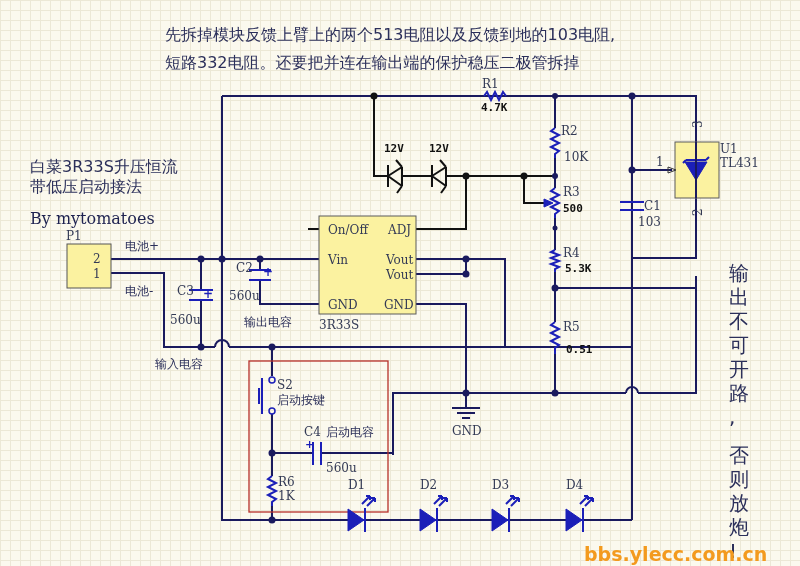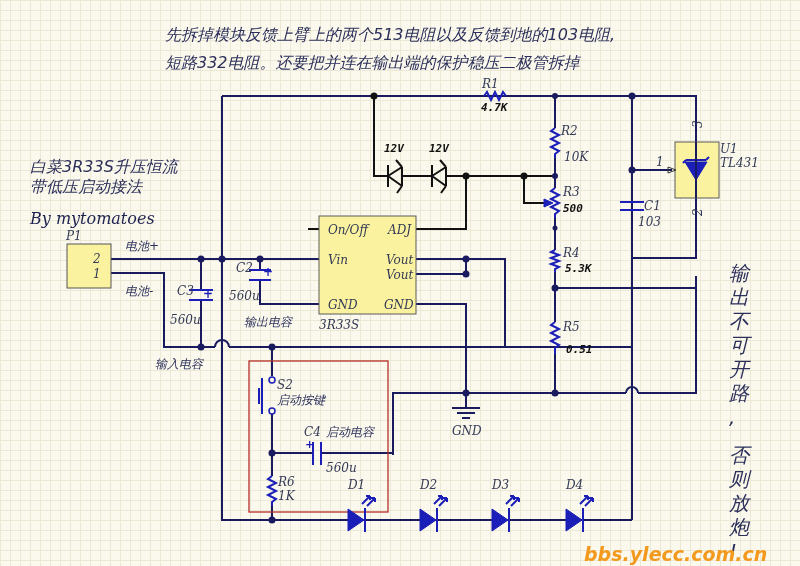--- a/index.html
+++ b/index.html
@@ -2,21 +2,21 @@
 <html><head>
 <meta charset="utf-8">
 <style>
   html,body{margin:0;padding:0;}
   body{width:800px;height:566px;overflow:hidden;background:#fbf9ee;font-family:"DejaVu Serif",serif;}
   #wrap{position:relative;width:800px;height:566px;
     background-color:#fbf9ee;
     background-image:
       linear-gradient(#ece8d6 1px, transparent 1px),
       linear-gradient(90deg, #ece8d6 1px, transparent 1px);
-    background-size:10px 10px;font-style:italic;}
+    background-size:10px 10px;}
   svg{position:absolute;left:0;top:0;}
   .w{stroke:#1a1a5e;stroke-width:2;fill:none;}
   .wb{stroke:#111;stroke-width:2;fill:none;}
   .dot{fill:#1a1a5e;}
   .dotb{fill:#111;}
   .comp{stroke:#1b1fb8;stroke-width:2;fill:none;}
   .compf{fill:#1b1fb8;stroke:#1b1fb8;}
   .chip{fill:#fbf2a0;stroke:#5b5b5b;stroke-width:1;}
   .t{font-family:"DejaVu Serif",serif;font-size:12px;fill:#333a55;}
   .tb{font-family:"DejaVu Sans Mono",monospace;font-size:11px;font-weight:bold;fill:#111;}

